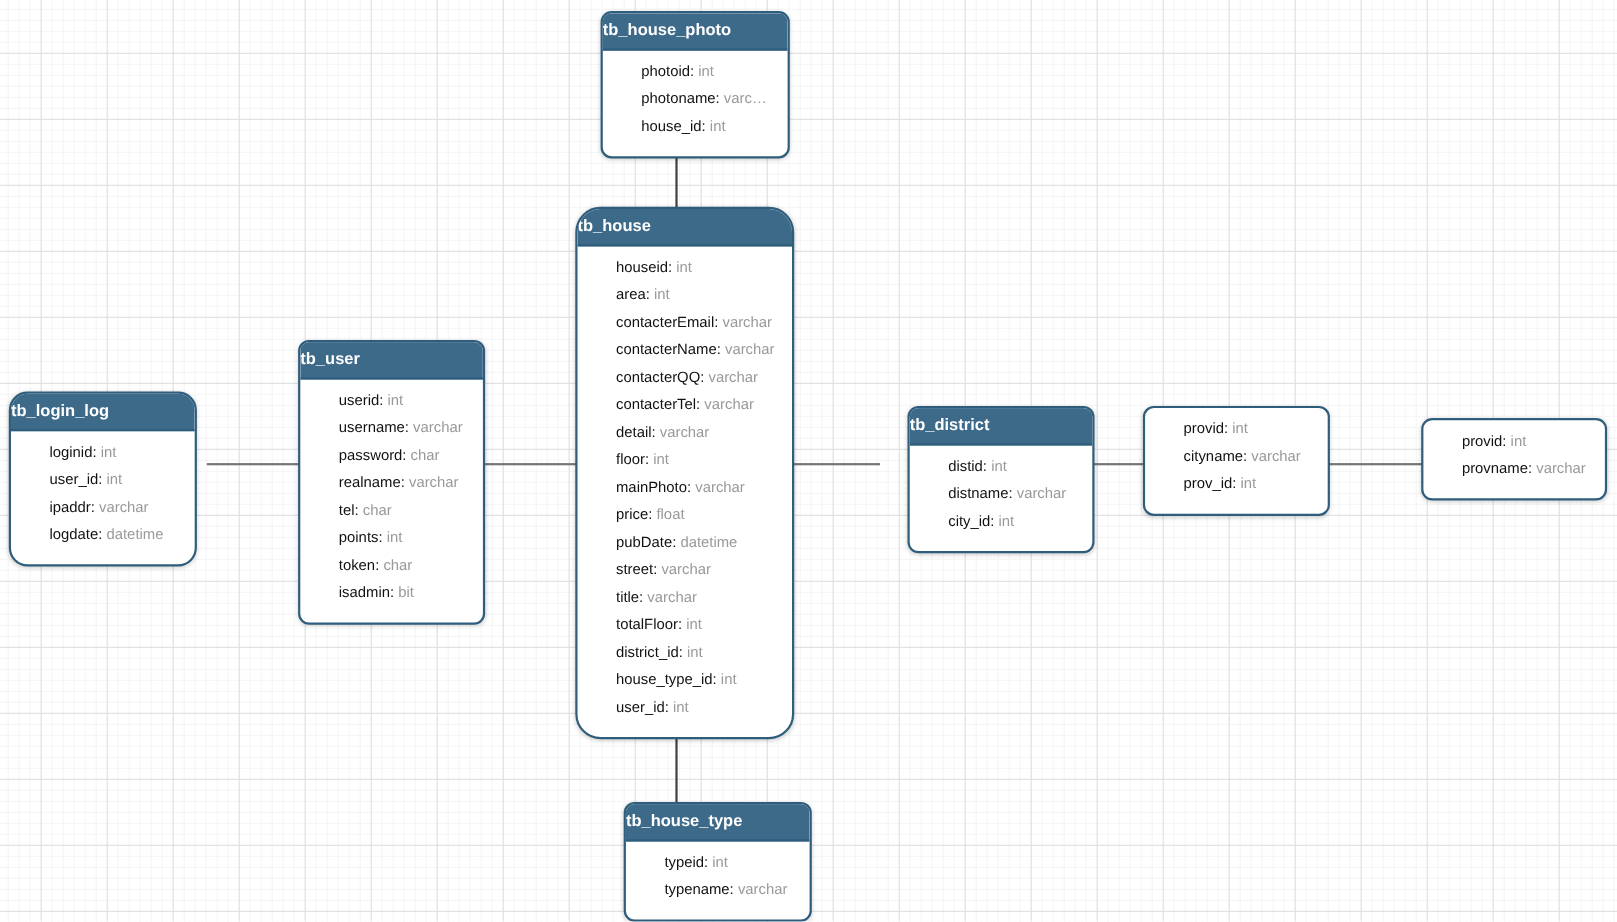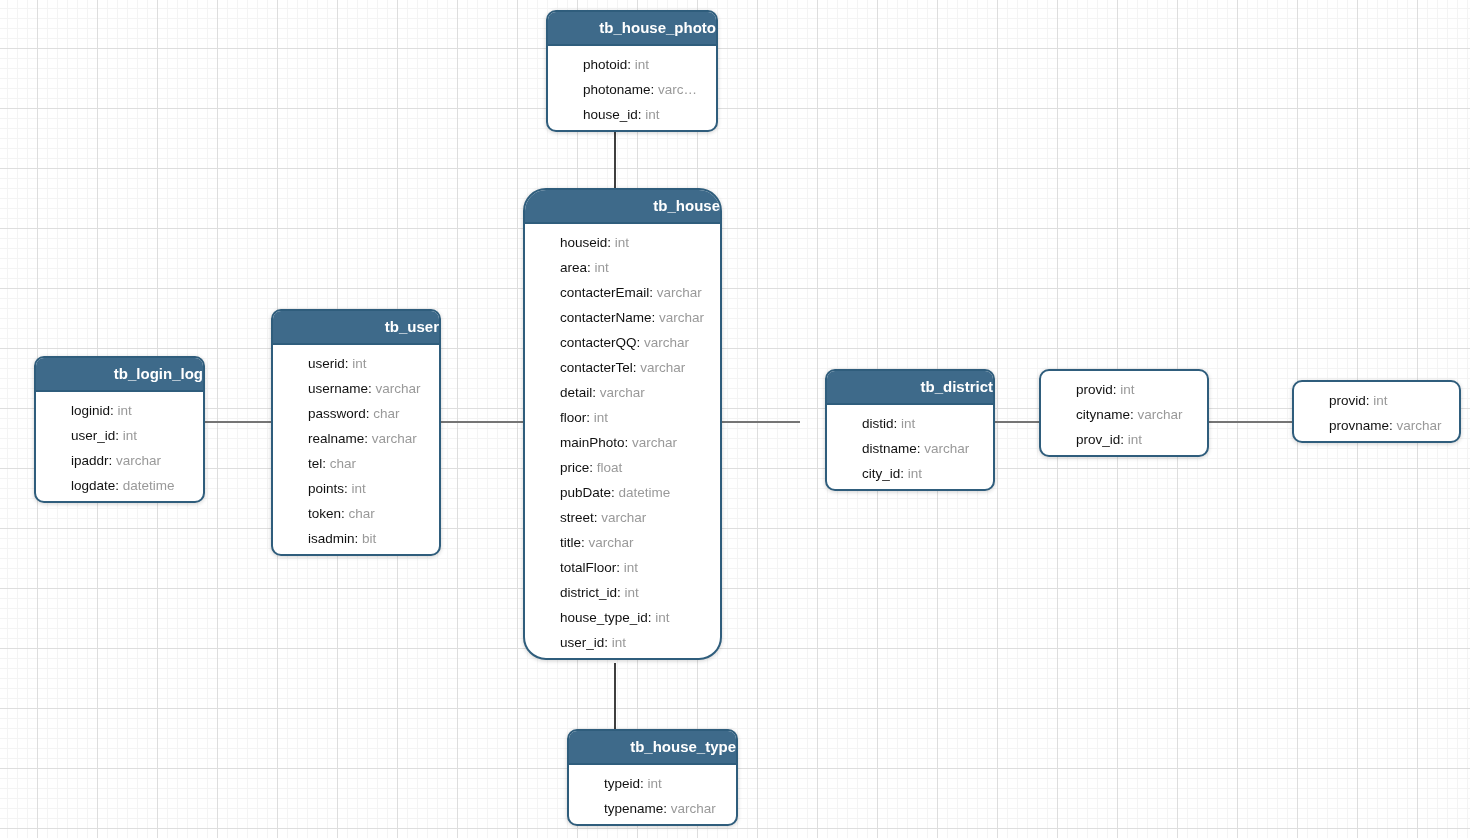--- a/index.html
+++ b/index.html
@@ -45,43 +45,43 @@
     border: 2px solid var(--table-border, #2f5d7c);
     border-radius: 10px;
     overflow: hidden;
     box-shadow: 0 1px 4px rgba(0,0,0,0.18);
   }
   .table-header {
     background: var(--header-bg, #3e6a8a);
     color: #ffffff;
     font-weight: bold;
     font-size: 15px;
-    text-align: right;
+    text-align: left;
     height: 32px;
     line-height: 32px;
     border-bottom: 2px solid var(--table-border, #2f5d7c);
     white-space: nowrap;
     overflow: hidden;
   }
   .table-body {
-    padding: 6px 6px 3px 35px;
+    padding: 6px 6px 15px 35px;
   }
   .field-row {
     line-height: 25px;
     font-size: 13.5px;
     white-space: nowrap;
     overflow: hidden;
   }
   .fname { color: var(--field-name, #111111); }
   .ftype { color: var(--field-type, #999999); }
 
   .t-house-photo { left: 546px;  top: 10px;  width: 168px; }
   .t-house       { left: 523px;  top: 188px; width: 195px; border-radius: 23px; }
   .t-user        { left: 271px;  top: 309px; width: 166px; }
-  .t-login-log   { left: 34px;   top: 356px; width: 167px; }
+  .t-login-log   { left: 8px;   top: 356px; width: 167px; border-radius: 17px; }
   .t-district    { left: 799px;  top: 369px; width: 166px; margin-left: 26px; }
   .t-city        { left: 1039px; top: 369px; width: 166px; }
   .t-province    { left: 1292px; top: 380px; width: 165px; }
   .t-house-type  { left: 547px;  top: 729px; width: 167px; margin-left: 20px; }
 </style>
 </head>
 <body>
 
 <div class="canvas">
 

